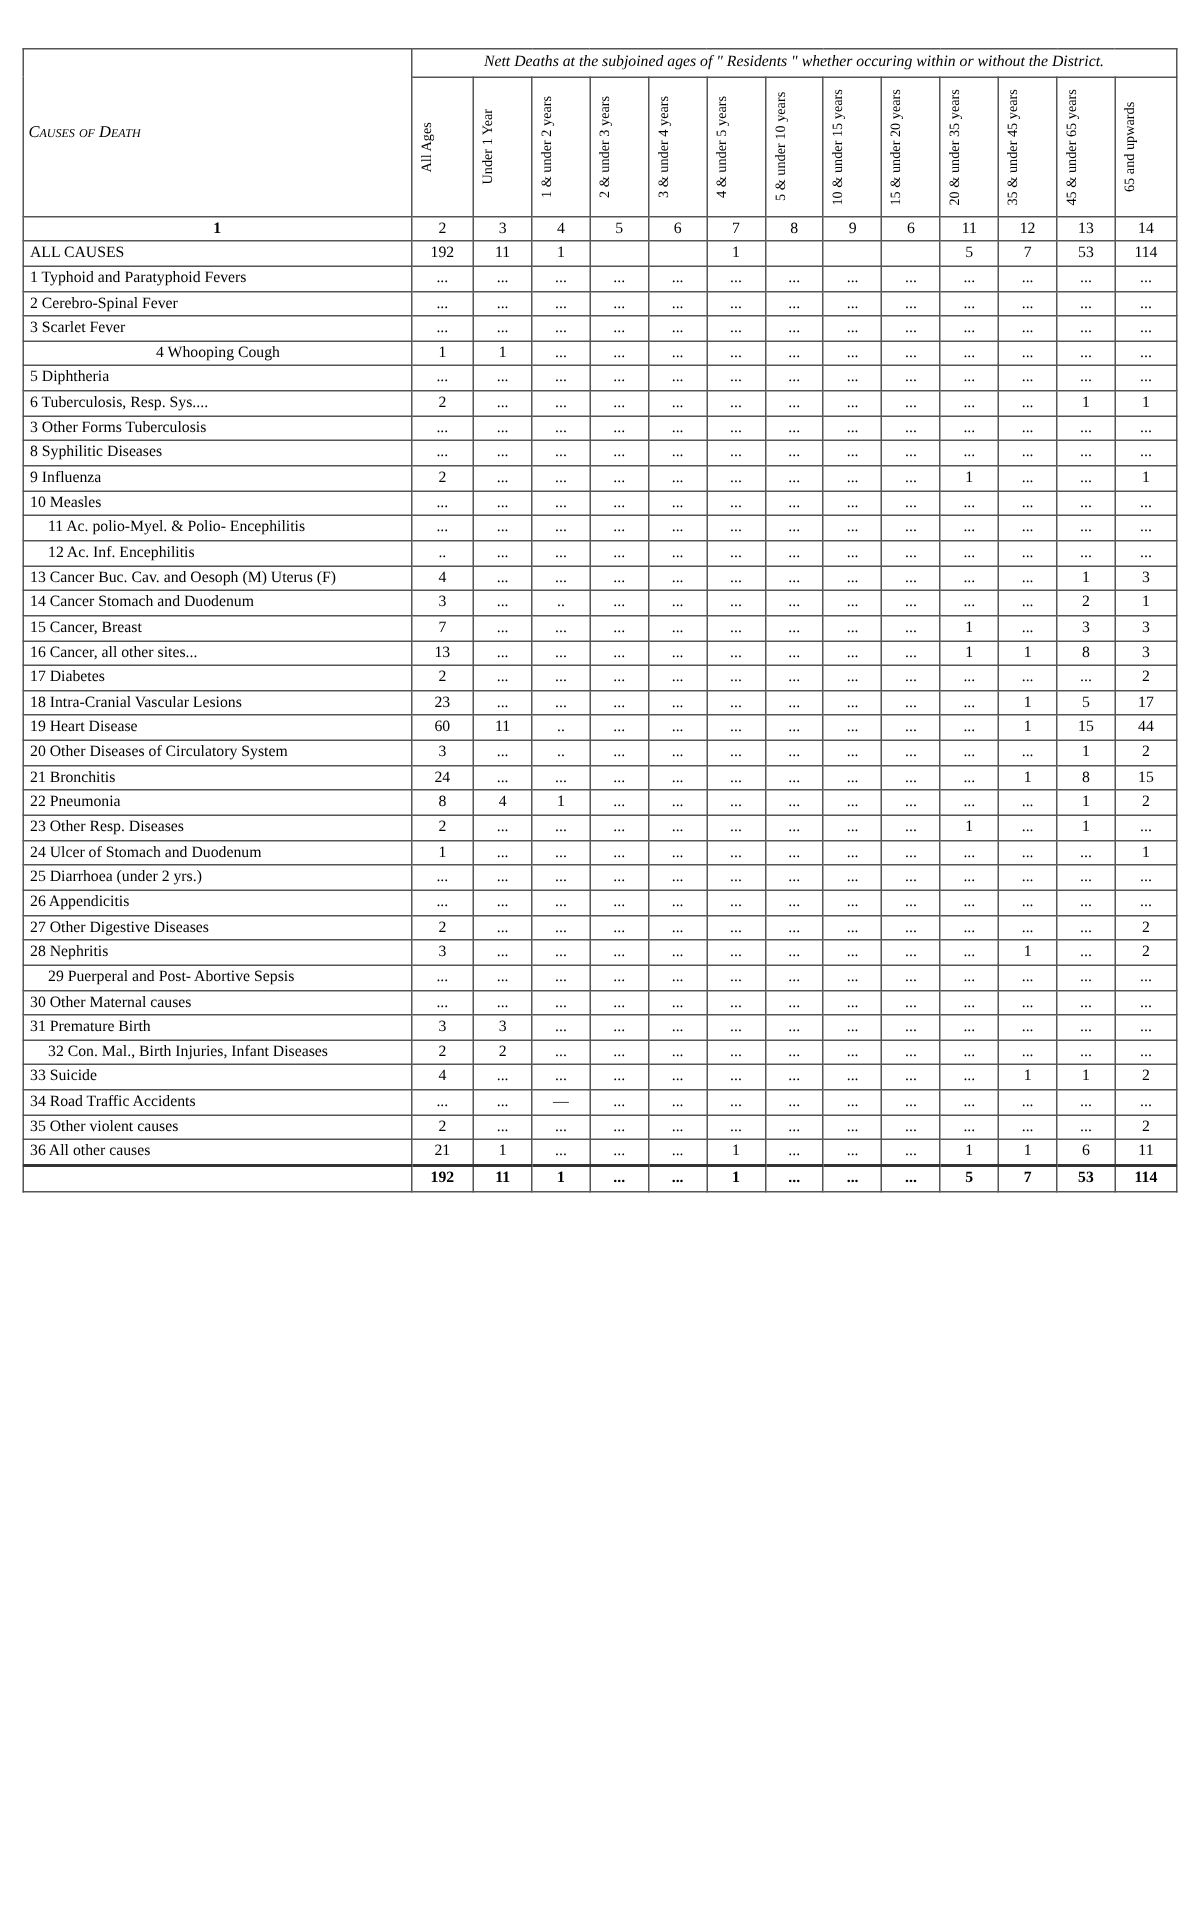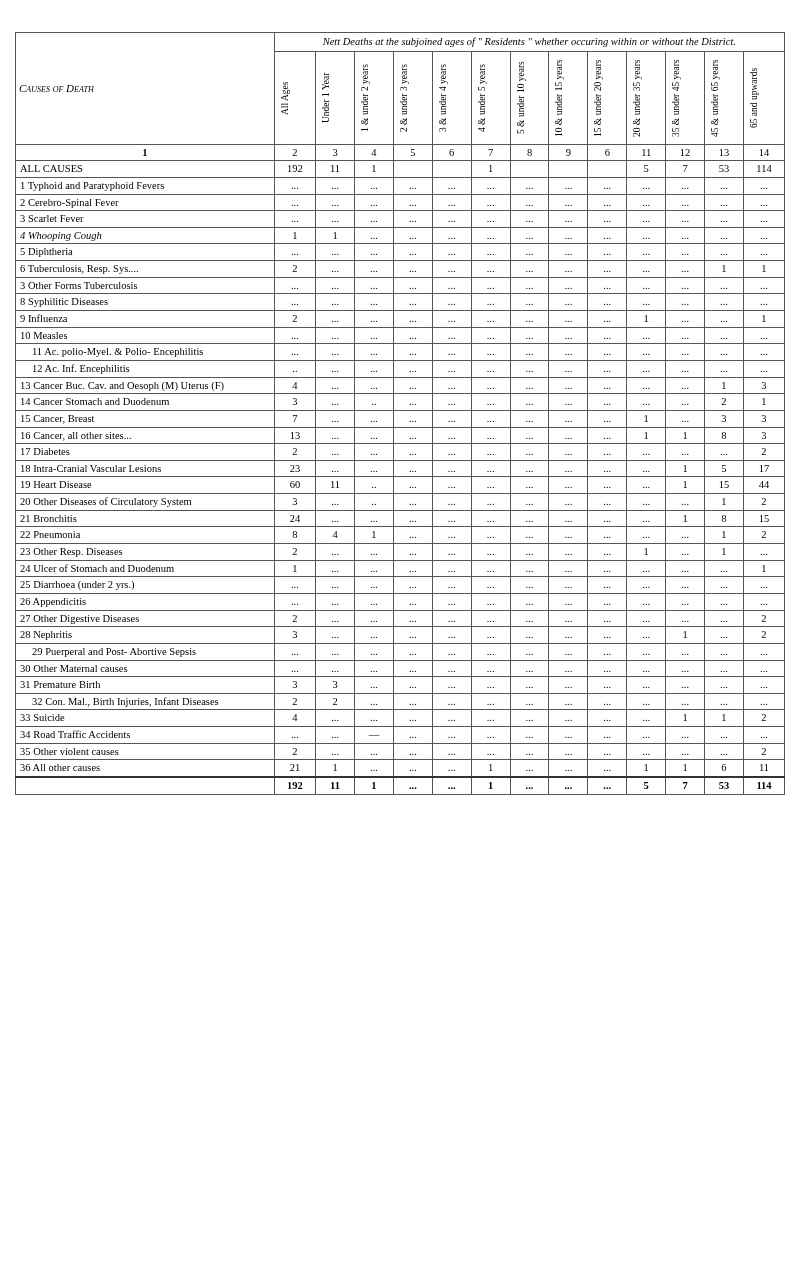--- a/index.html
+++ b/index.html
@@ -190,21 +190,21 @@
         <td>...</td>
         <td>...</td>
         <td>...</td>
         <td>...</td>
         <td>...</td>
         <td>...</td>
         <td>...</td>
         <td>...</td>
       </tr>
       <tr>
-        <td class="label-cell" style="text-align: left; font-style: italic;">4 Whooping Cough</td>
+        <td class="label-cell" style="text-align: center;">4 Whooping Cough</td>
         <td>1</td>
         <td>1</td>
         <td>...</td>
         <td>...</td>
         <td>...</td>
         <td>...</td>
         <td>...</td>
         <td>...</td>
         <td>...</td>
         <td>...</td>

